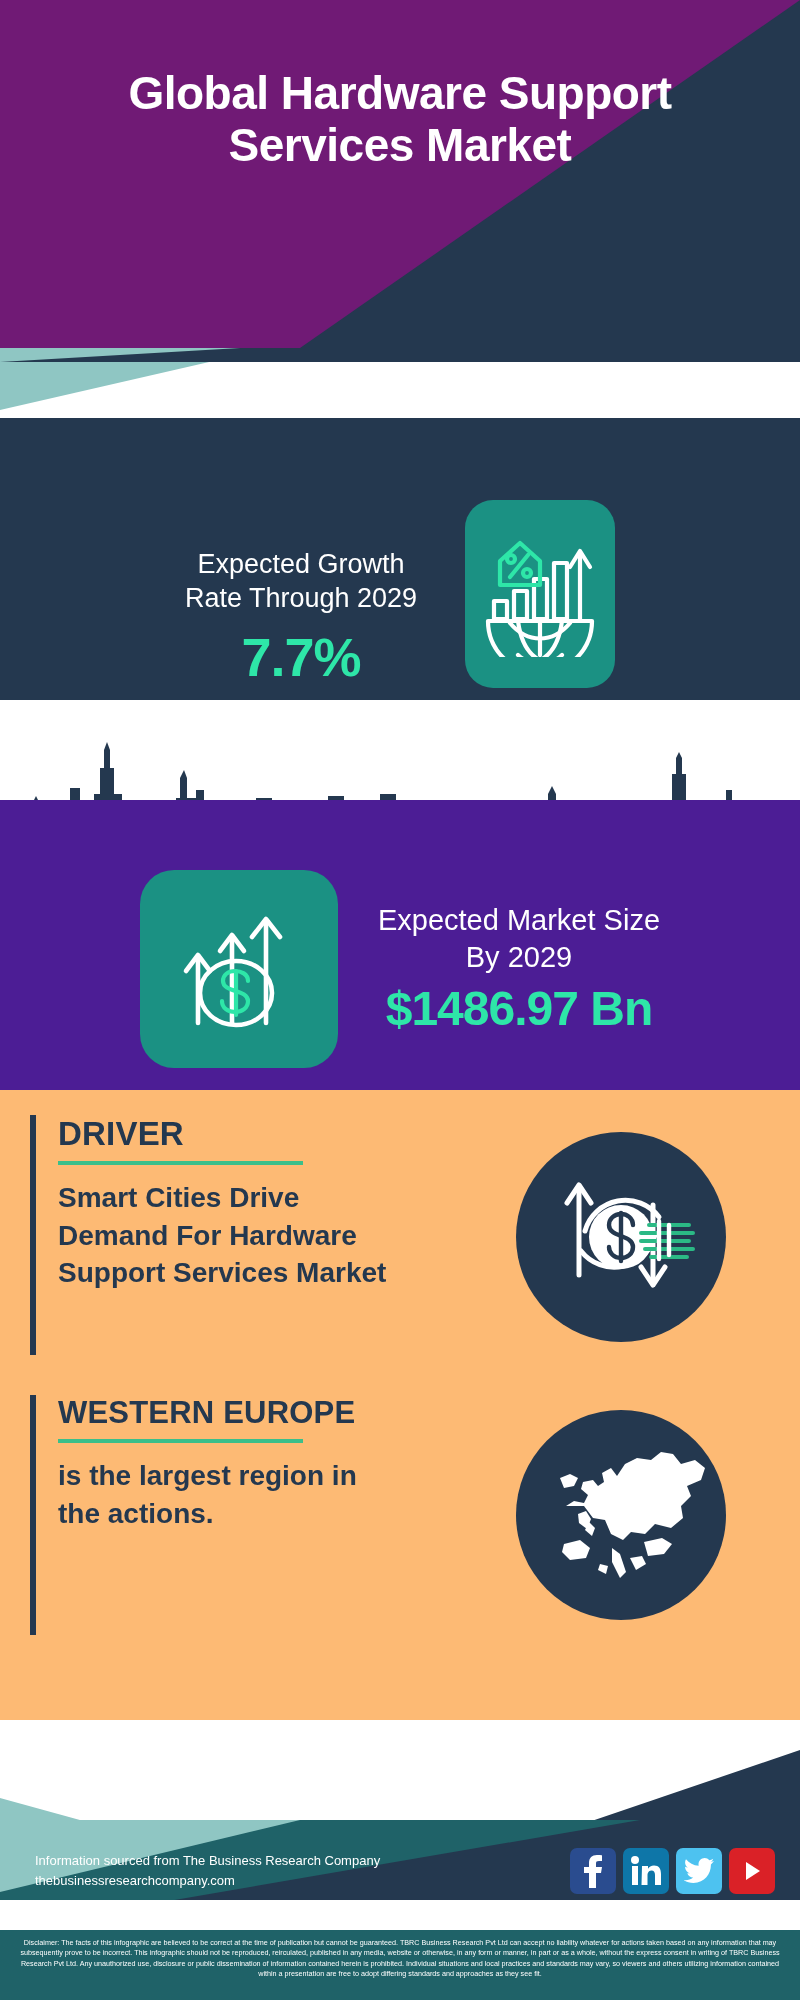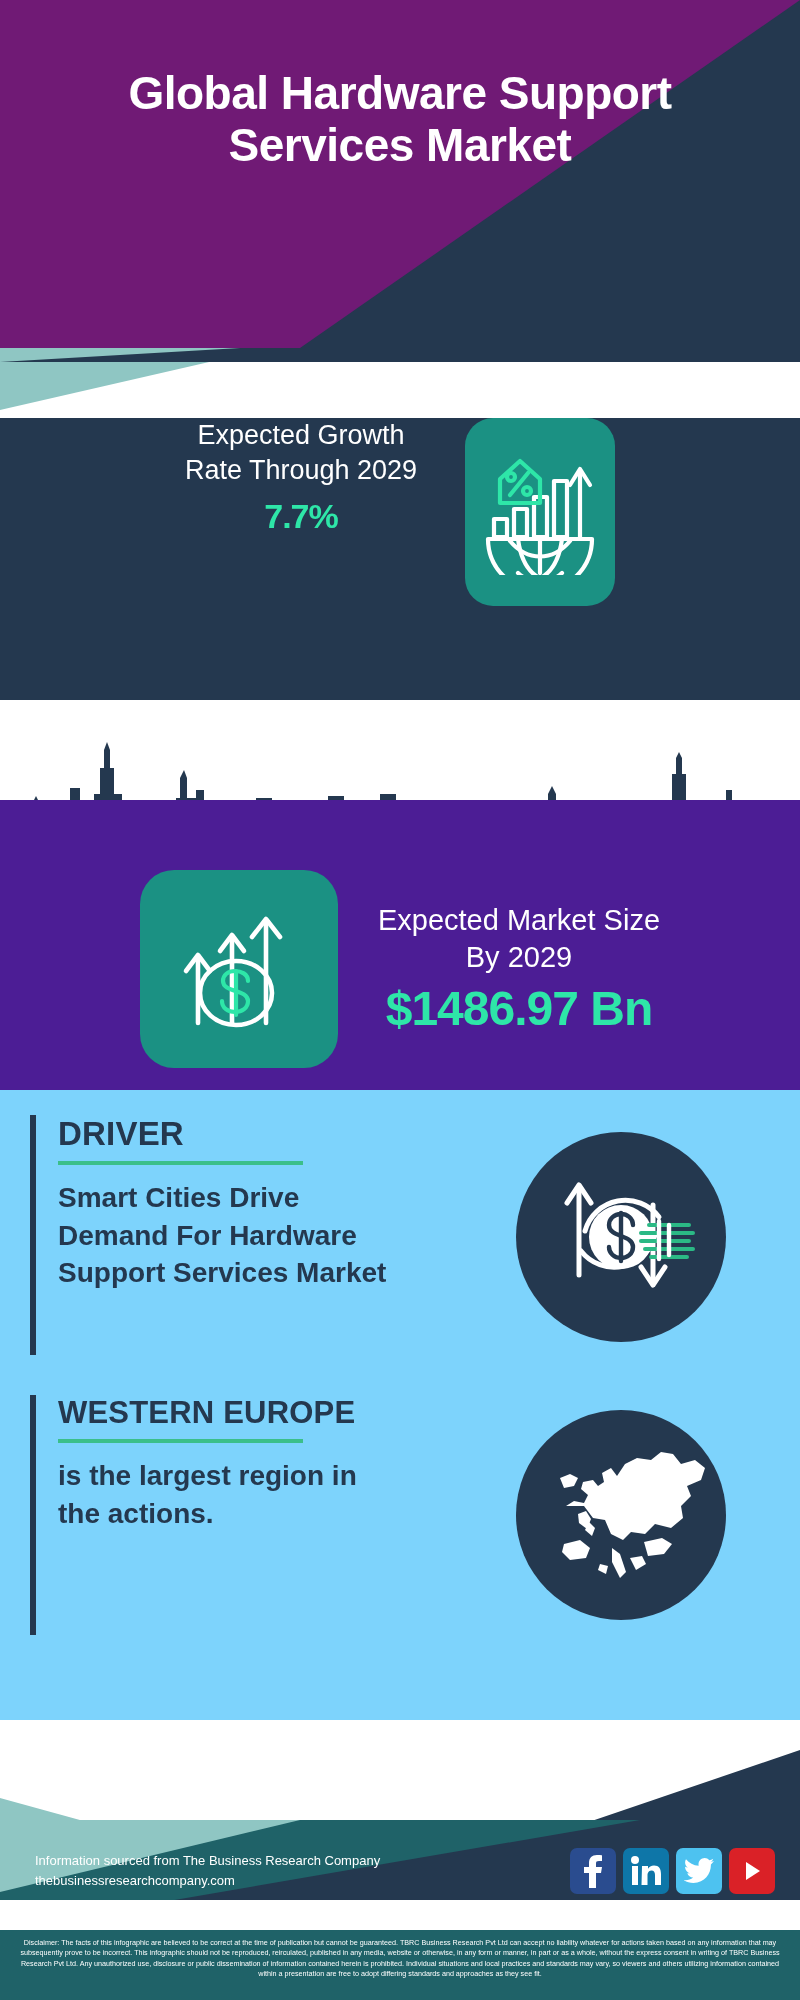--- a/index.html
+++ b/index.html
@@ -47,30 +47,30 @@
     clip-path: polygon(100% 0, 100% 100%, 0 100%, 240px 0);
   }
 
   
   .growth {
     position:absolute; left:0; top:418px; width:800px; height:270px;
     background:#24384F;
   }
   .growth-inner {
     position:absolute; left:0; top:0; width:800px; height:270px;
-    display:flex; align-items:flex-start; justify-content:center; gap:48px;
+    display:flex; align-items:flex-end; justify-content:center; gap:48px;
     padding:0 40px;
   }
   .growth-text { text-align:center; }
   .growth-label {
     color:#ffffff; font-size:27px; line-height:1.28; font-weight:normal;
     white-space:pre-line;
   }
   .growth-value {
-    color:#2EE6A8; font-size:34px; font-weight:bold; margin-top:10px;
+    color:#2EE6A8; font-size:54px; font-weight:bold; margin-top:10px;
     letter-spacing:-1px;
   }
   .icon-tile {
     width:150px; height:188px; border-radius:28px; background:#1B9183;
     display:flex; align-items:center; justify-content:center; flex:none;
   }
 
   
   .skyline-wrap {
     position:absolute; left:0; top:688px; width:800px; height:170px;
@@ -100,21 +100,21 @@
     color:#ffffff; font-size:29px; line-height:1.26; white-space:pre-line;
   }
   .market-value {
     color:#2EE6A8; font-size:48px; font-weight:bold; margin-top:6px;
     letter-spacing:-1px;
   }
 
   
   .content {
     position:absolute; left:0; top:1090px; width:800px; height:700px;
-    background:#7dd3fc;
+    background:#fdba74;
   }
   .fact {
     position:absolute; display:flex; align-items:flex-start;
   }
   .fact-bar { width:6px; background:#24384F; flex:none; }
   .fact-body { padding-left:22px; }
   .fact-title {
     color:#24384F; font-weight:bold; letter-spacing:0.2px;
   }
   .fact-rule {

